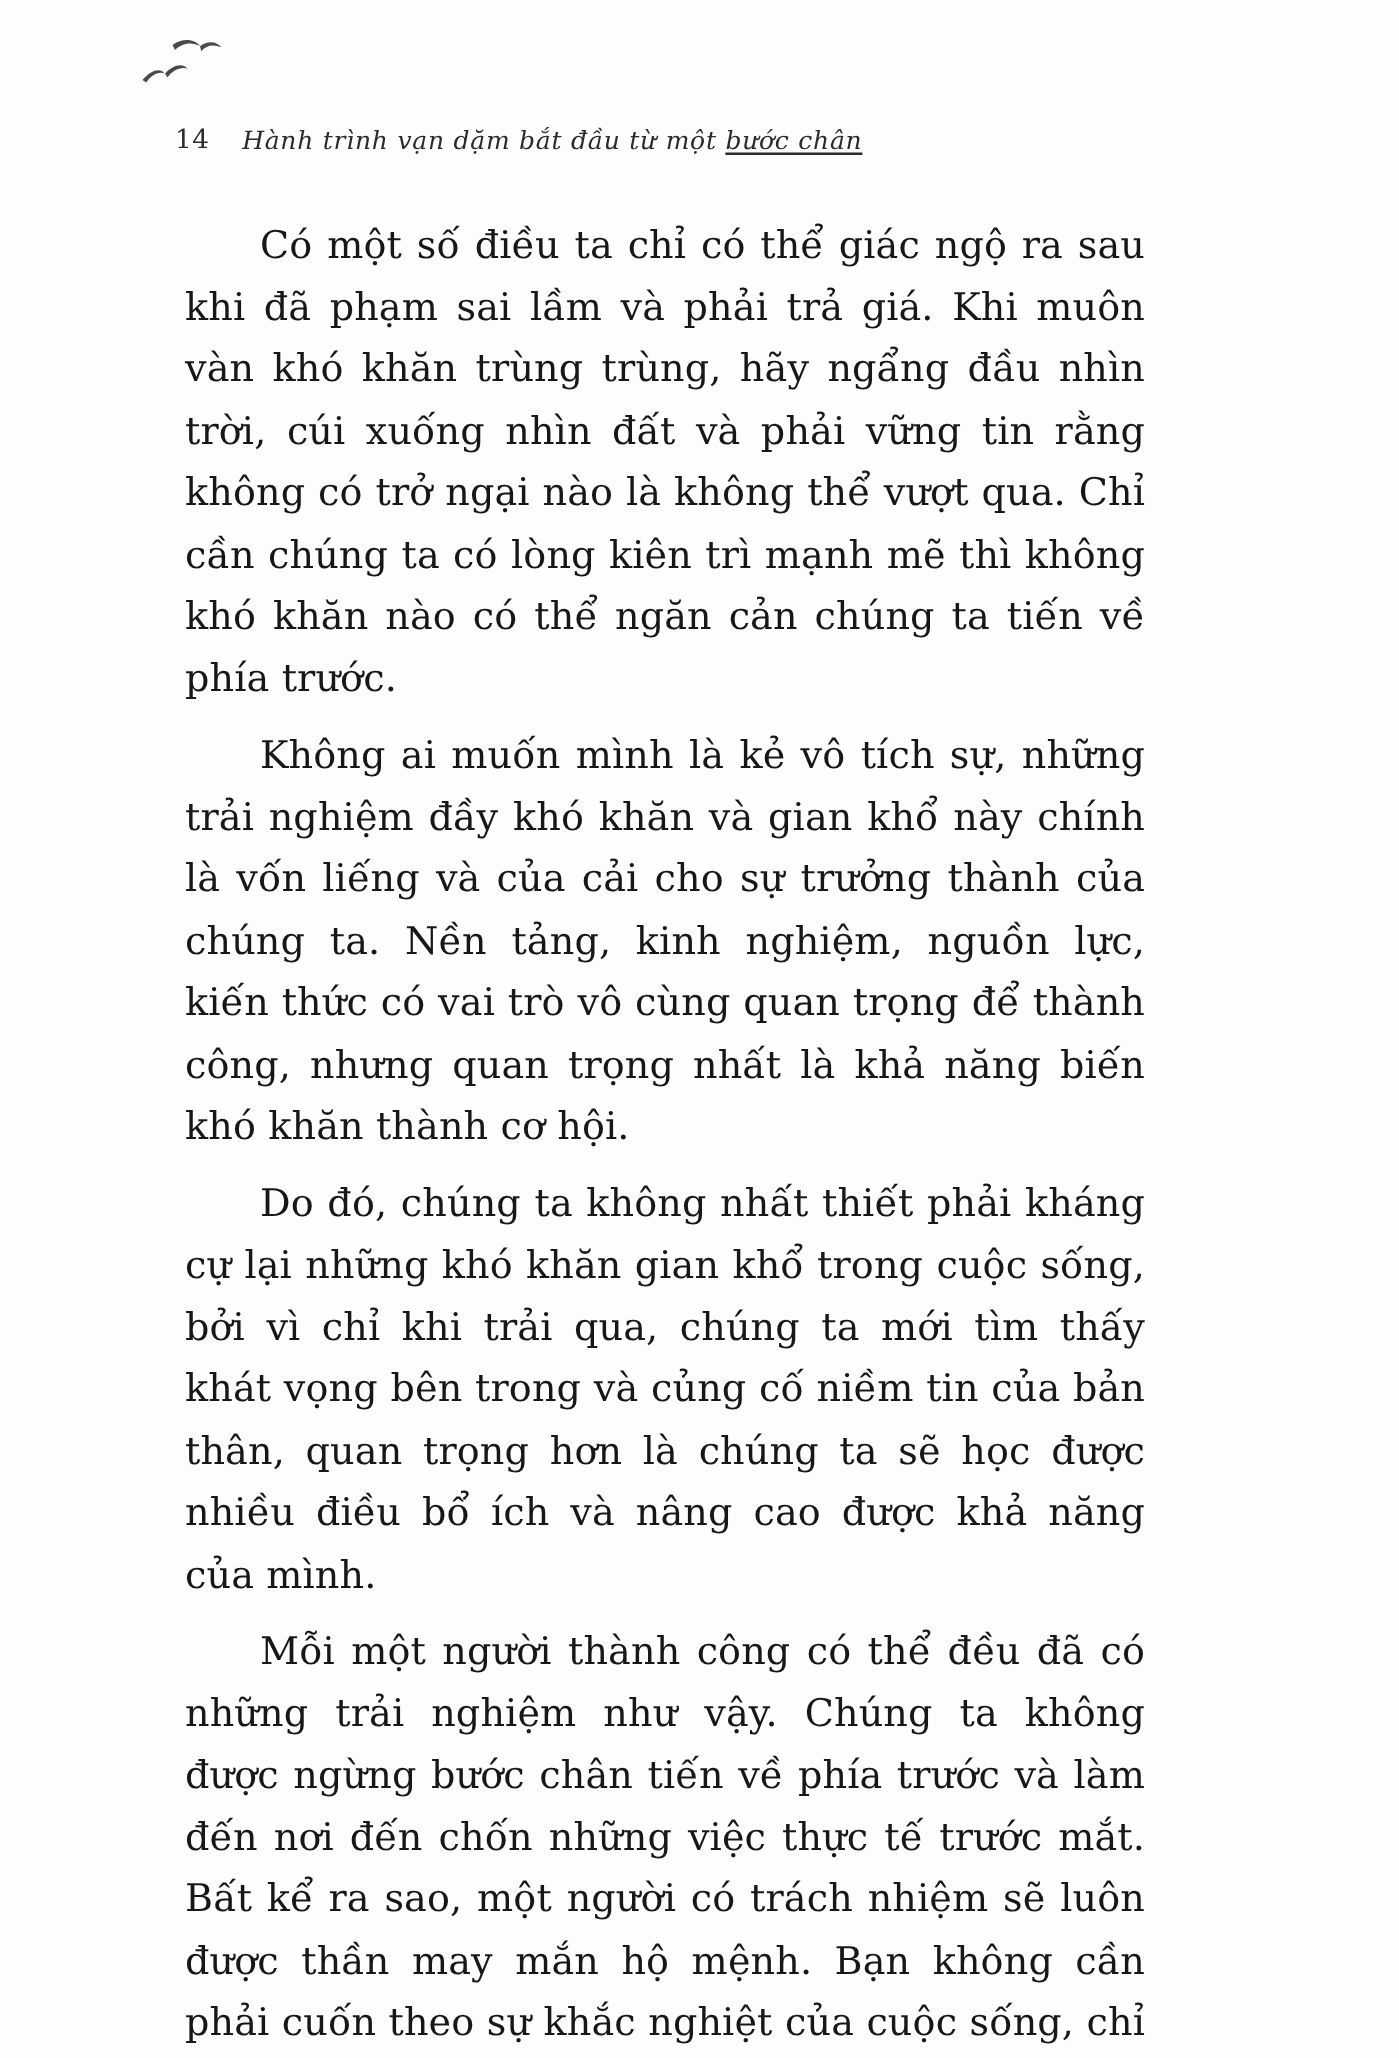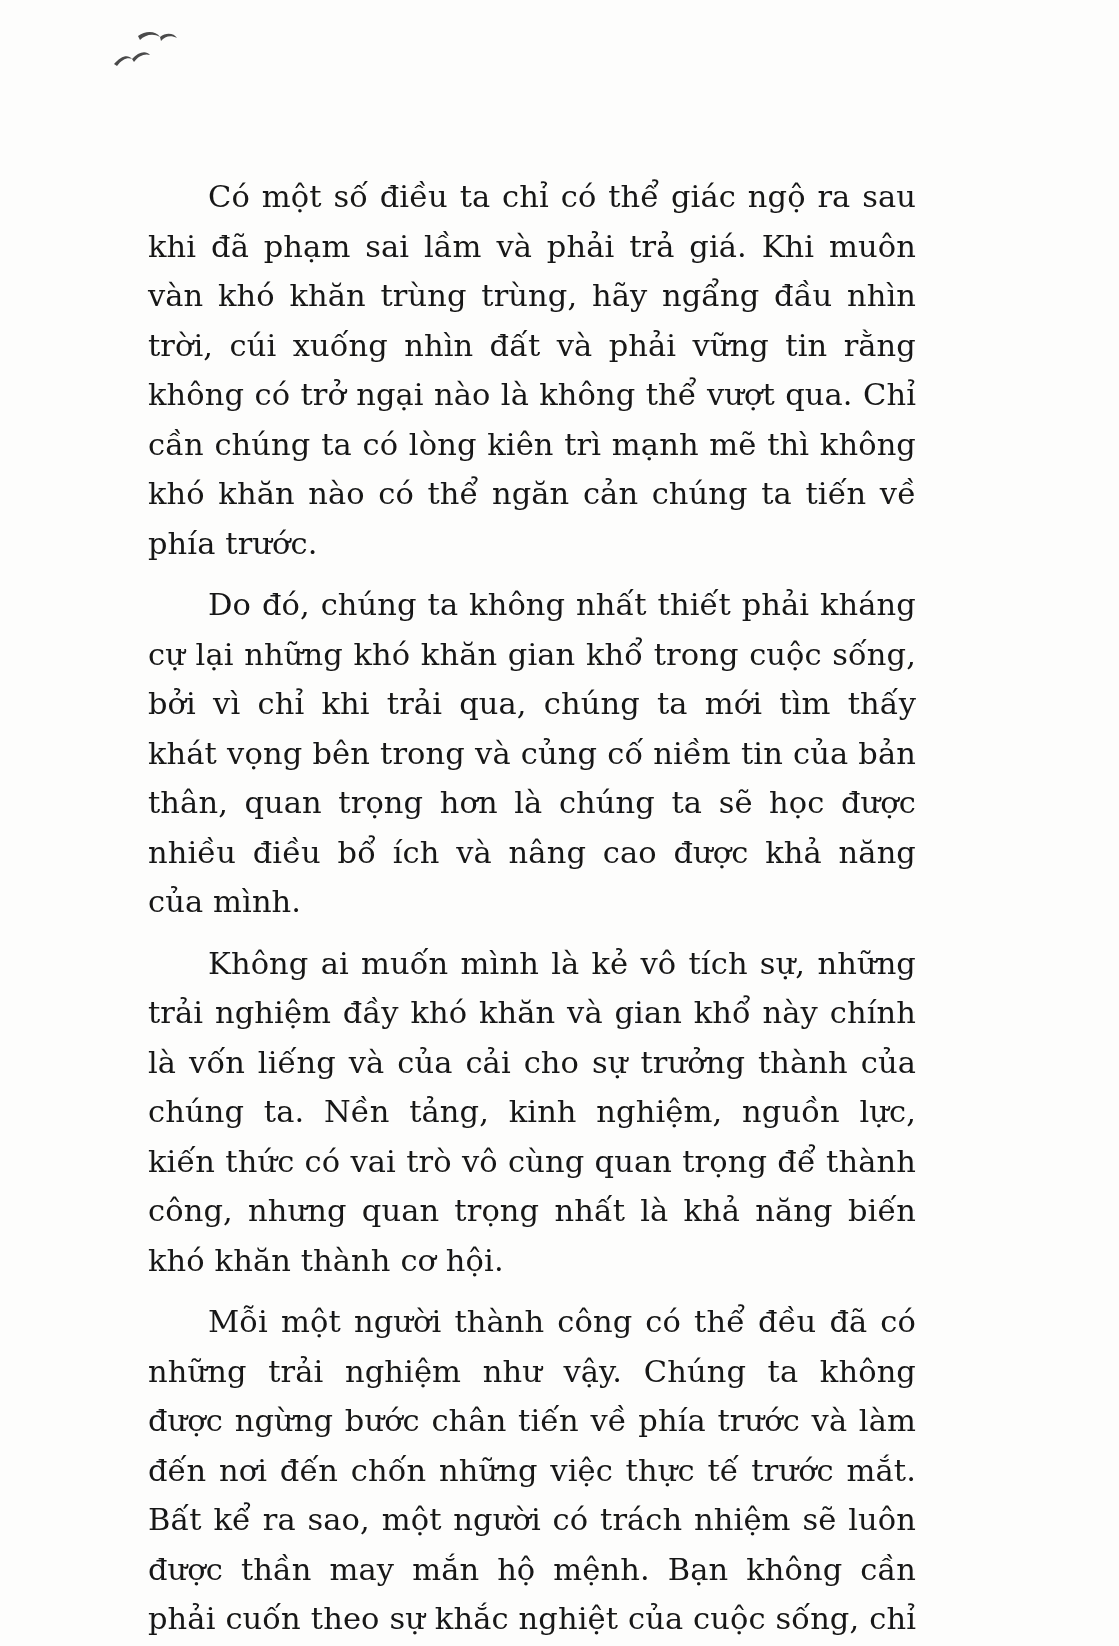--- a/index.html
+++ b/index.html
@@ -96,21 +96,25 @@
 
   <div class="bird-ornament">
     <svg viewBox="0 0 70 52" width="70" height="52" aria-hidden="true">
       <path d="M6 36 C13 28, 20 26, 24 31 C20 29, 14 31, 9 38 Z" fill="#4a4a4a"></path>
       <path d="M24 31 C30 24, 38 22, 42 27 C37 25, 30 28, 26 34 Z" fill="#4a4a4a"></path>
       <path d="M30 8 C38 2, 48 3, 52 9 C45 5, 37 7, 32 12 Z" fill="#4a4a4a"></path>
       <path d="M52 9 C58 4, 66 5, 69 10 C63 7, 57 8, 53 13 Z" fill="#4a4a4a"></path>
     </svg>
   </div>
 
+  <div class="header">
+    <span class="folio">14</span>
+    <span class="running-title"><span>Hành trình vạn dặm bắt đầu từ một </span><span class="underlined">bước chân</span></span>
+  </div>
 
   <div class="content">
     <p class="para">Có một số điều ta chỉ có thể giác ngộ ra sau khi đã phạm sai lầm và phải trả giá. Khi muôn vàn khó khăn trùng trùng, hãy ngẩng đầu nhìn trời, cúi xuống nhìn đất và phải vững tin rằng không có trở ngại nào là không thể vượt qua. Chỉ cần chúng ta có lòng kiên trì mạnh mẽ thì không khó khăn nào có thể ngăn cản chúng ta tiến về phía trước.</p>
+    <p class="para">Không ai muốn mình là kẻ vô tích sự, những trải nghiệm đầy khó khăn và gian khổ này chính là vốn liếng và của cải cho sự trưởng thành của chúng ta. Nền tảng, kinh nghiệm, nguồn lực, kiến thức có vai trò vô cùng quan trọng để thành công, nhưng quan trọng nhất là khả năng biến khó khăn thành cơ hội.</p>
     <p class="para">Do đó, chúng ta không nhất thiết phải kháng cự lại những khó khăn gian khổ trong cuộc sống, bởi vì chỉ khi trải qua, chúng ta mới tìm thấy khát vọng bên trong và củng cố niềm tin của bản thân, quan trọng hơn là chúng ta sẽ học được nhiều điều bổ ích và nâng cao được khả năng của mình.</p>
-    <p class="para">Không ai muốn mình là kẻ vô tích sự, những trải nghiệm đầy khó khăn và gian khổ này chính là vốn liếng và của cải cho sự trưởng thành của chúng ta. Nền tảng, kinh nghiệm, nguồn lực, kiến thức có vai trò vô cùng quan trọng để thành công, nhưng quan trọng nhất là khả năng biến khó khăn thành cơ hội.</p>
     <p class="para">Mỗi một người thành công có thể đều đã có những trải nghiệm như vậy. Chúng ta không được ngừng bước chân tiến về phía trước và làm đến nơi đến chốn những việc thực tế trước mắt. Bất kể ra sao, một người có trách nhiệm sẽ luôn được thần may mắn hộ mệnh. Bạn không cần phải cuốn theo sự khắc nghiệt của cuộc sống, chỉ cần</p>
   </div>
 
 </div>
 
 </body></html>

